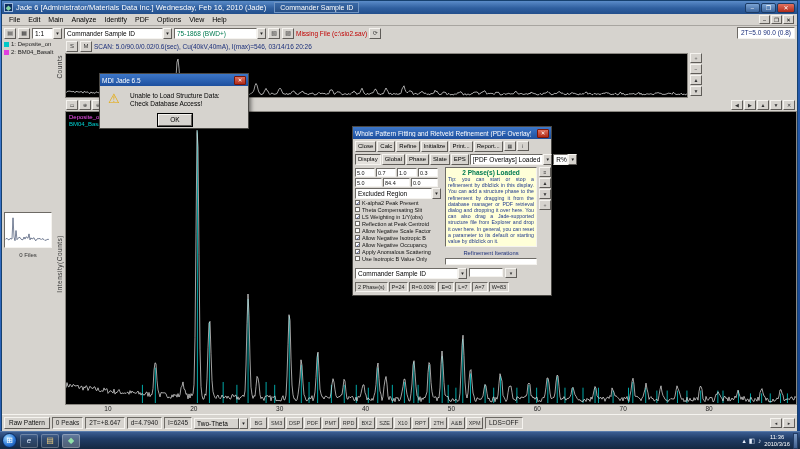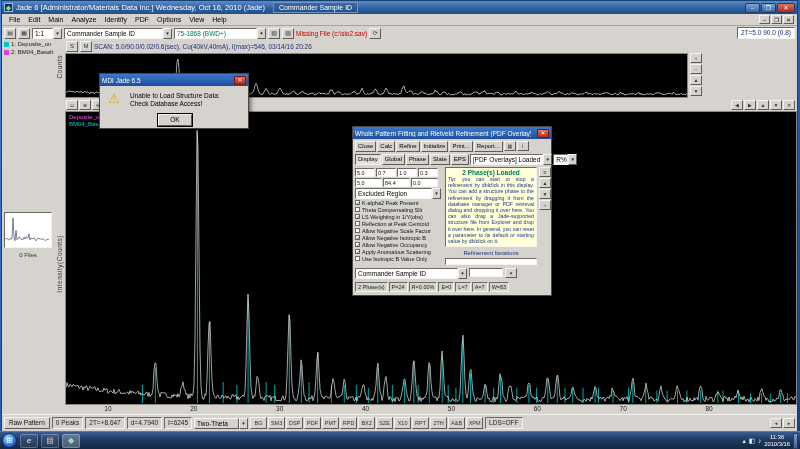--- a/index.html
+++ b/index.html
@@ -92,21 +92,21 @@
 #desksliver{width:5px;height:16px;background:linear-gradient(180deg,#7d9cc6,#3f5f8e);border:1px solid #22断;border:1px solid #223c63;}
 </style>
 </head>
 <body>
 
 <div id="desktop">
   <div id="app">
 
     <div id="titlebar">
       <div id="app-icon">◆</div>
-      <span class="ttxt">Jade 6 [Administrator/Materials Data Inc.]  Wednesday, Oct 16, 2010 (Jade)</span>
+      <span class="ttxt">Jade 6 [Administrator/Materials Data Inc.]  Wednesday, Feb 16, 2010 (Jade)</span>
       <span class="child-title">Commander Sample ID</span>
       <span class="winbtns">
         <span class="winbtn">–</span>
         <span class="winbtn">❐</span>
         <span class="winbtn close">✕</span>
       </span>
     </div>
 
     <div id="menubar">
       <span class="menu-item">File</span>

